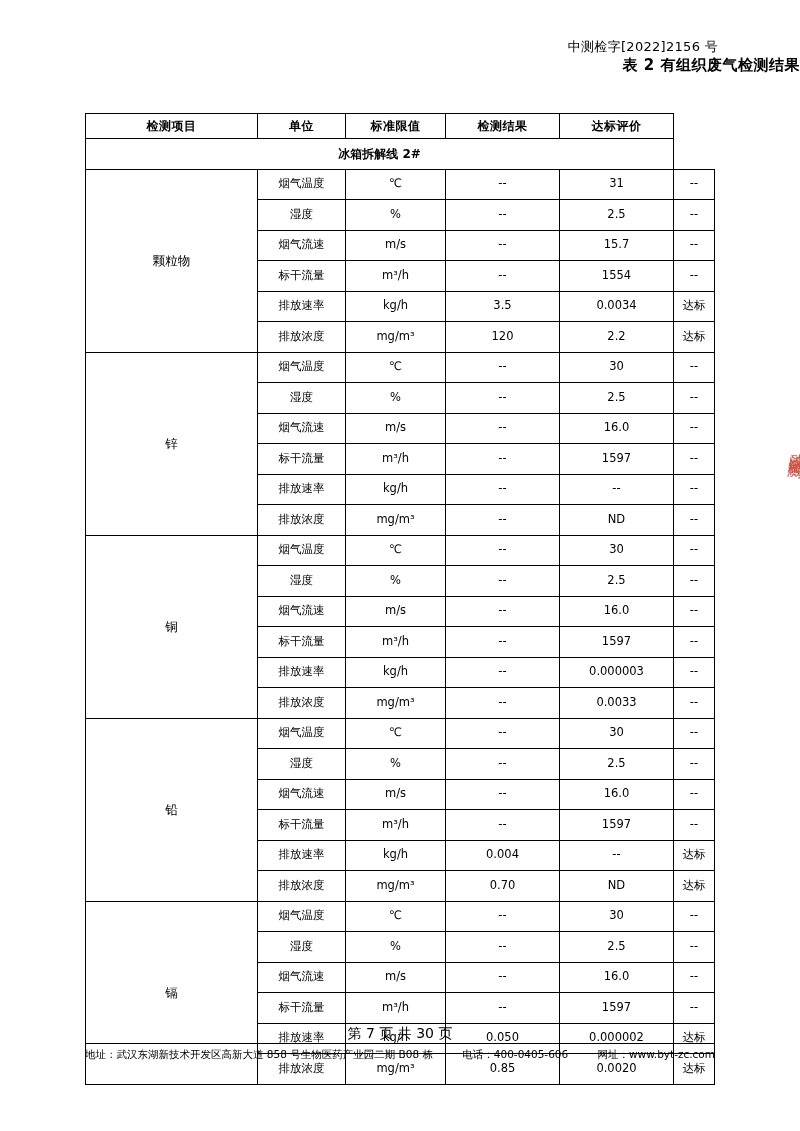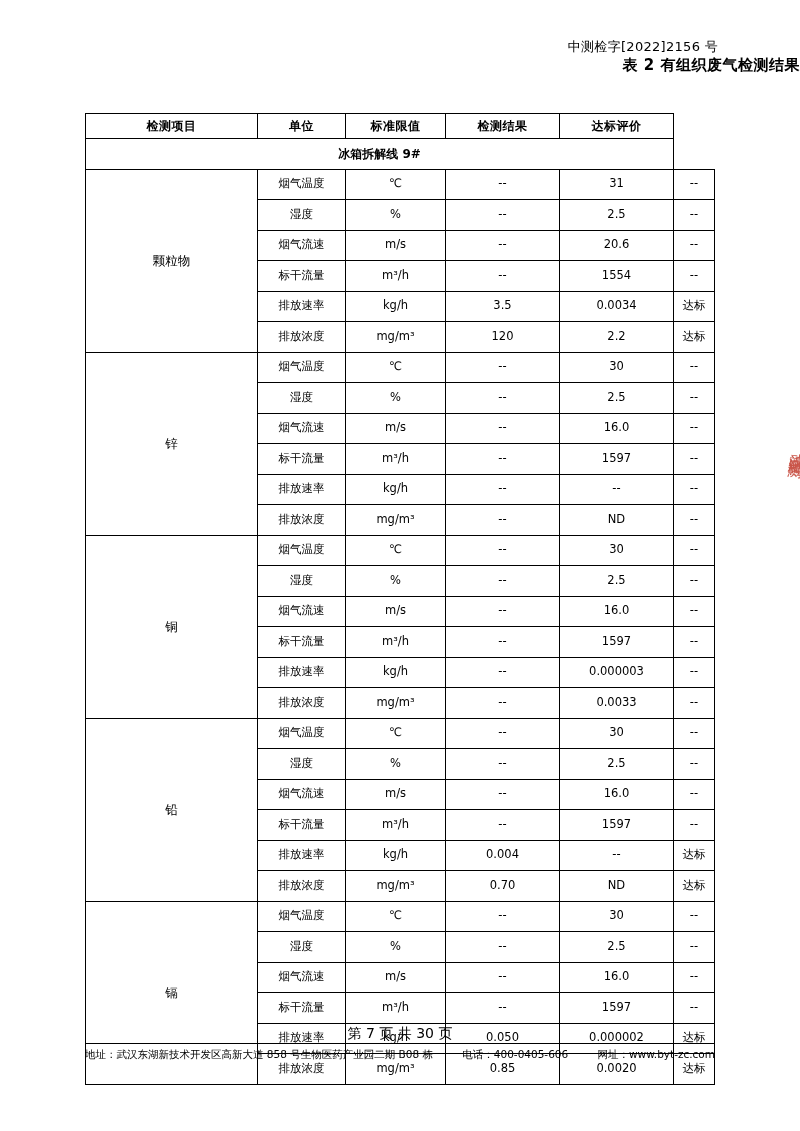--- a/index.html
+++ b/index.html
@@ -145,21 +145,21 @@
       <tr>
         <th>检测项目</th>
         <th>单位</th>
         <th>标准限值</th>
         <th>检测结果</th>
         <th>达标评价</th>
       </tr>
     </thead>
     <tbody>
       <tr class="section-row">
-        <td colspan="5">冰箱拆解线 9#</td>
+        <td colspan="5">冰箱拆解线 2#</td>
       </tr>
 
       <tr>
         <td class="group" rowspan="6">颗粒物</td>
         <td class="item">烟气温度</td>
         <td>℃</td>
         <td>--</td>
         <td>31</td>
         <td>--</td>
       </tr>
@@ -167,21 +167,21 @@
         <td class="item">湿度</td>
         <td>%</td>
         <td>--</td>
         <td>2.5</td>
         <td>--</td>
       </tr>
       <tr>
         <td class="item">烟气流速</td>
         <td>m/s</td>
         <td>--</td>
-        <td>20.6</td>
+        <td>15.7</td>
         <td>--</td>
       </tr>
       <tr>
         <td class="item">标干流量</td>
         <td>m³/h</td>
         <td>--</td>
         <td>1554</td>
         <td>--</td>
       </tr>
       <tr>

